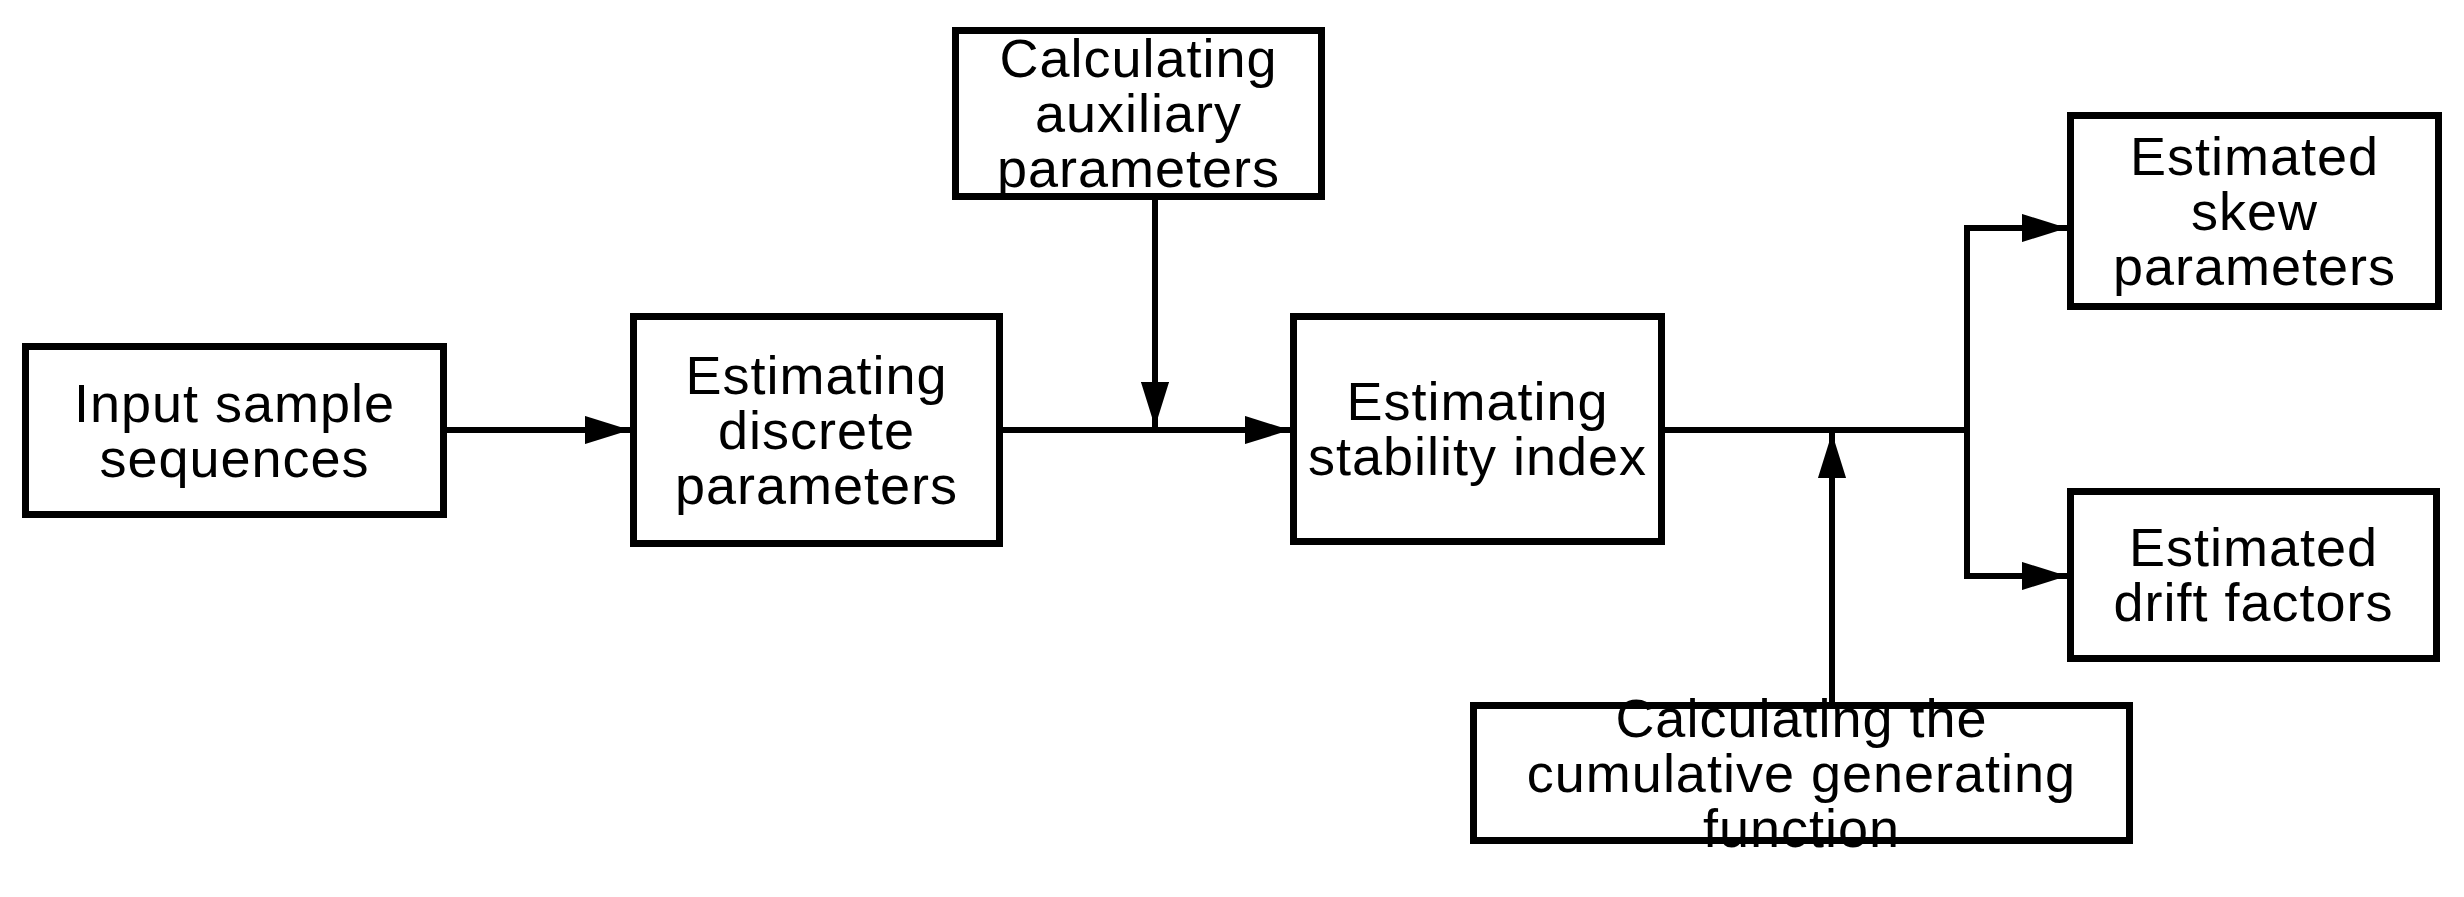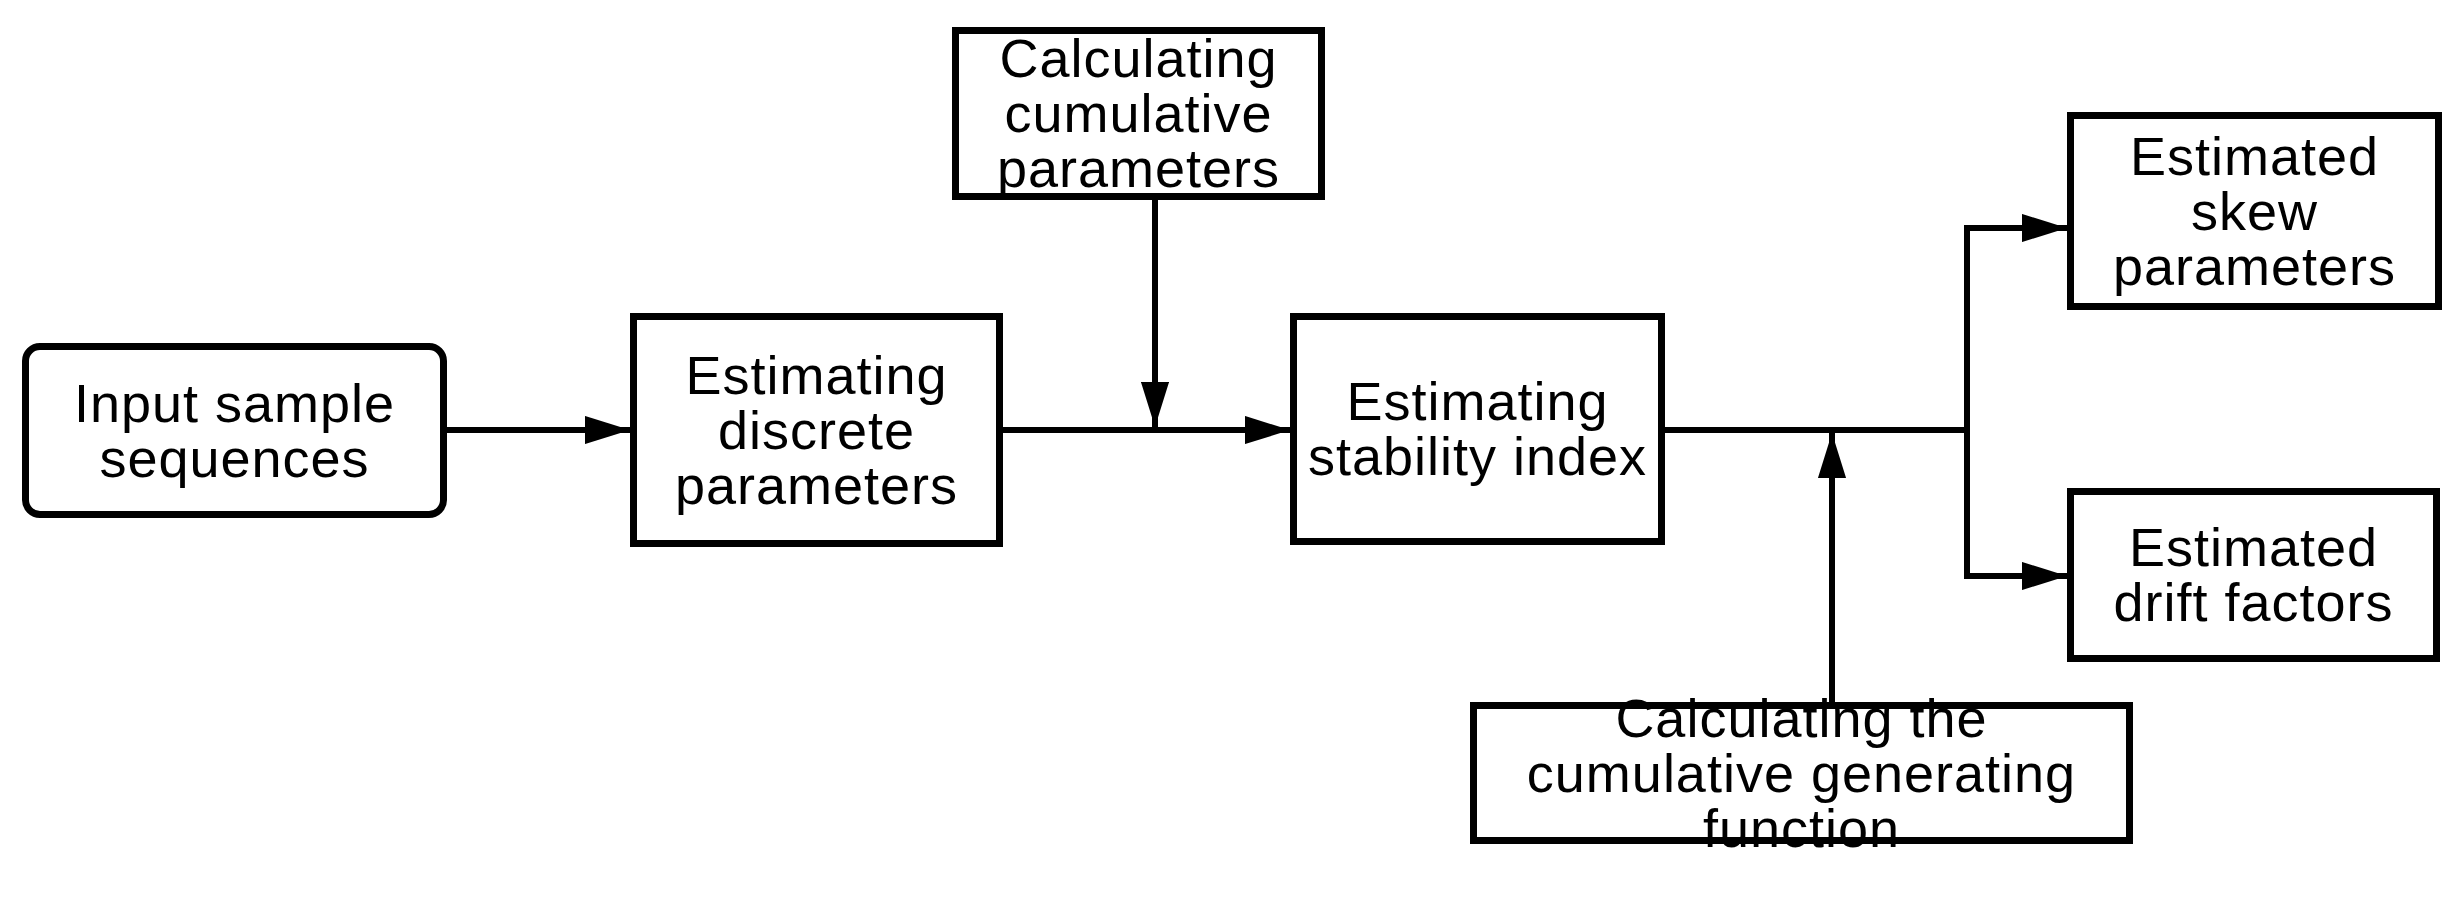--- a/index.html
+++ b/index.html
@@ -58,32 +58,32 @@
     <g id="edge-group">
         <polyline class="edge" points="447,430 630,430" marker-end="url(#arrowhead)"></polyline>
         <polyline class="edge" points="1003,430 1290,430" marker-end="url(#arrowhead)"></polyline>
         <polyline class="edge" points="1155,200 1155,427" marker-end="url(#arrowhead)"></polyline>
         <polyline class="edge" points="1663,430 1967,430 1967,228 2067,228" marker-end="url(#arrowhead)"></polyline>
         <polyline class="edge" points="1967,430 1967,576 2067,576" marker-end="url(#arrowhead)"></polyline>
         <polyline class="edge" points="1832,702 1832,433" marker-end="url(#arrowhead)"></polyline>
       </g>
   </svg>
   <div id="node-group">
-      <div class="node" style="left: 22px; top: 343px; width: 425px; height: 175px; border-radius: 18px;">
+      <div class="node" style="left: 22px; top: 343px; width: 425px; height: 175px;">
         <span class="node-label">Input sample
 sequences</span>
       </div>
       <div class="node" style="left: 630px; top: 313px; width: 373px; height: 234px;">
         <span class="node-label">Estimating
 discrete
 parameters</span>
       </div>
       <div class="node" style="left: 952px; top: 27px; width: 373px; height: 173px;">
         <span class="node-label">Calculating
-cumulative
+auxiliary
 parameters</span>
       </div>
       <div class="node" style="left: 1290px; top: 313px; width: 375px; height: 232px;">
         <span class="node-label">Estimating
 stability index</span>
       </div>
       <div class="node" style="left: 2067px; top: 112px; width: 375px; height: 198px;">
         <span class="node-label">Estimated
 skew
 parameters</span>

